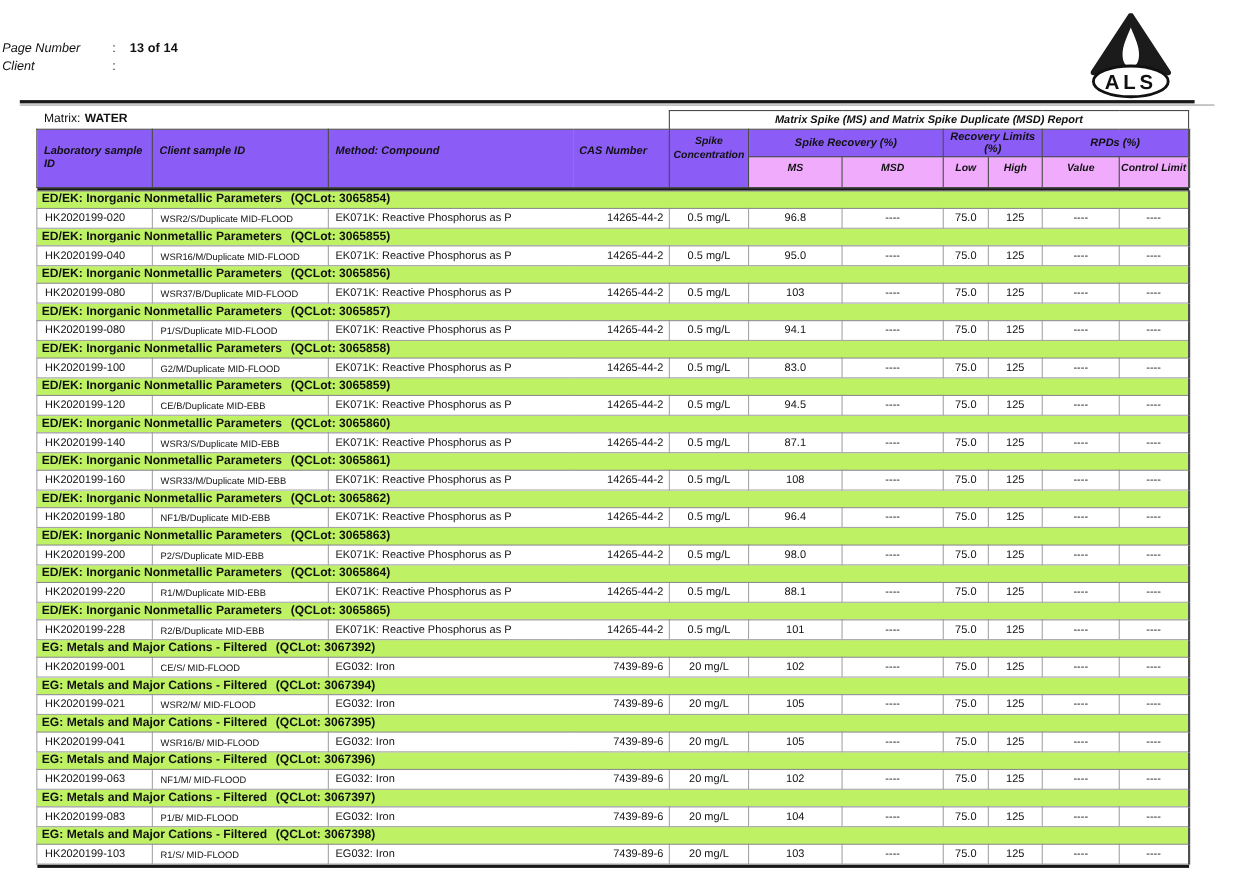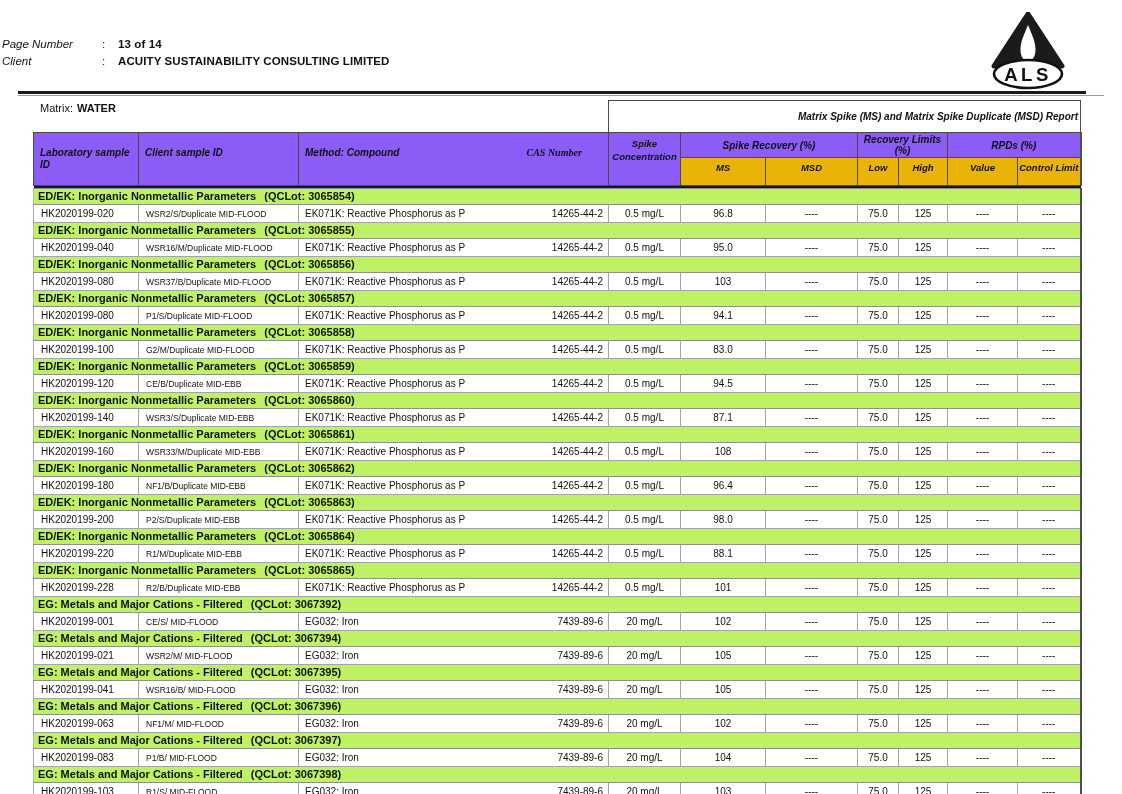--- a/index.html
+++ b/index.html
@@ -20,27 +20,27 @@
   .matrix-line{position:absolute;top:102px;left:40px;font-size:11px;}
   .matrix-line .m-label{font-weight:normal;}
   .matrix-line .m-value{font-weight:bold;margin-left:4px;}
 
   
   table.qc{position:absolute;top:100px;left:33px;width:1047px;border-collapse:collapse;table-layout:fixed;}
   table.qc td,table.qc th{box-sizing:border-box;}
 
   
   .blank-head{border:none;background:transparent;}
-  .banner{border:1px solid #4a4a4a;font-style:italic;font-weight:bold;font-size:10px;text-align:right;height:32px;padding:1px 2px;}
+  .banner{border:1px solid #4a4a4a;font-style:italic;font-weight:bold;font-size:10px;text-align:center;height:17px;padding:1px 12px;}
   tr.group-row th{border:1px solid #4a4a4a;font-style:italic;font-weight:bold;font-size:10px;height:20px;text-align:center;vertical-align:middle;padding:1px 2px;background:#8b5cf6;}
   .h-left{text-align:left !important;vertical-align:top !important;padding:14px 4px 2px 6px !important;line-height:12px;}
   .h-method{border-right:none !important;}
-  .h-cas{border-left:none !important;text-align:right;padding-right:5px !important;font-family:Liberation Serif, serif;}
+  .h-cas{border-left:none !important;text-align:right;padding-right:5px !important;}
   .h-conc{vertical-align:top !important;padding:4px 1px !important;font-size:9.5px !important;line-height:13px;}
-  tr.sub-row th{border:1px solid #4a4a4a;font-style:italic;font-weight:bold;font-size:9.5px;height:28px;text-align:center;vertical-align:top;padding-top:4px;background:#eab308;white-space:nowrap;}
+  tr.sub-row th{border:1px solid #4a4a4a;font-style:italic;font-weight:bold;font-size:9.5px;height:28px;text-align:center;vertical-align:top;padding-top:4px;background:#f0abfc;white-space:nowrap;}
   .h-last{border-right:2px solid #4f4f4f !important;}
 
   tr.thick-row td{height:3px;background:#181818;padding:0;border:none;line-height:0;}
 
   
   tr.section-row td{background:#bef264;border:1px solid #8e8e8e;border-left:1px solid #b5b5b5;border-right:2px solid #4f4f4f;font-weight:bold;font-size:11px;height:13px;line-height:13px;padding:1px 2px 1px 4px;white-space:nowrap;overflow:hidden;}
   .sec-qclot{margin-left:8px;}
   tr.data-row td{background:#fff;border:1px solid #a5a5a5;font-size:10px;height:18px;vertical-align:middle;padding:1px 3px;color:#111;white-space:nowrap;overflow:hidden;}
   tr.data-row td:last-child{border-right:2px solid #4f4f4f;}
   .c-lab{padding-left:7px !important;}
@@ -54,21 +54,20 @@
 
 <div class="doc-header">
   <div class="hf-row">
     <span class="hf-label">Page Number</span>
     <span class="hf-sep">:</span>
     <span class="hf-value">13 of 14</span>
   </div>
   <div class="hf-row">
     <span class="hf-label">Client</span>
     <span class="hf-sep">:</span>
-    <span class="hf-value">ACUITY SUSTAINABILITY CONSULTING LIMITED</span>
   </div>
 </div>
 
 <div class="logo">
   <svg width="88" height="80" viewBox="0 0 88 80">
     <path d="M44 2 L78 54 L10 54 Z" fill="#1b1b1b" stroke="#1b1b1b" stroke-width="5" stroke-linejoin="round"></path>
     <path d="M44 13 C48 23 51.5 29.5 51.5 37.5 C51.5 45 48.2 49 44 49 C39.8 49 36.5 45 36.5 37.5 C36.5 29.5 40 23 44 13 Z" fill="#ffffff"></path>
     <rect x="37.5" y="47.5" width="13" height="5.5" rx="1.2" fill="#ffffff"></rect>
     <ellipse cx="44" cy="62" rx="34" ry="14" fill="#ffffff" stroke="#111111" stroke-width="2.6"></ellipse>
     <text x="44" y="69" text-anchor="middle" font-family="Liberation Sans, sans-serif" font-size="18.5" font-weight="bold" letter-spacing="3.5" fill="#111">ALS</text>

